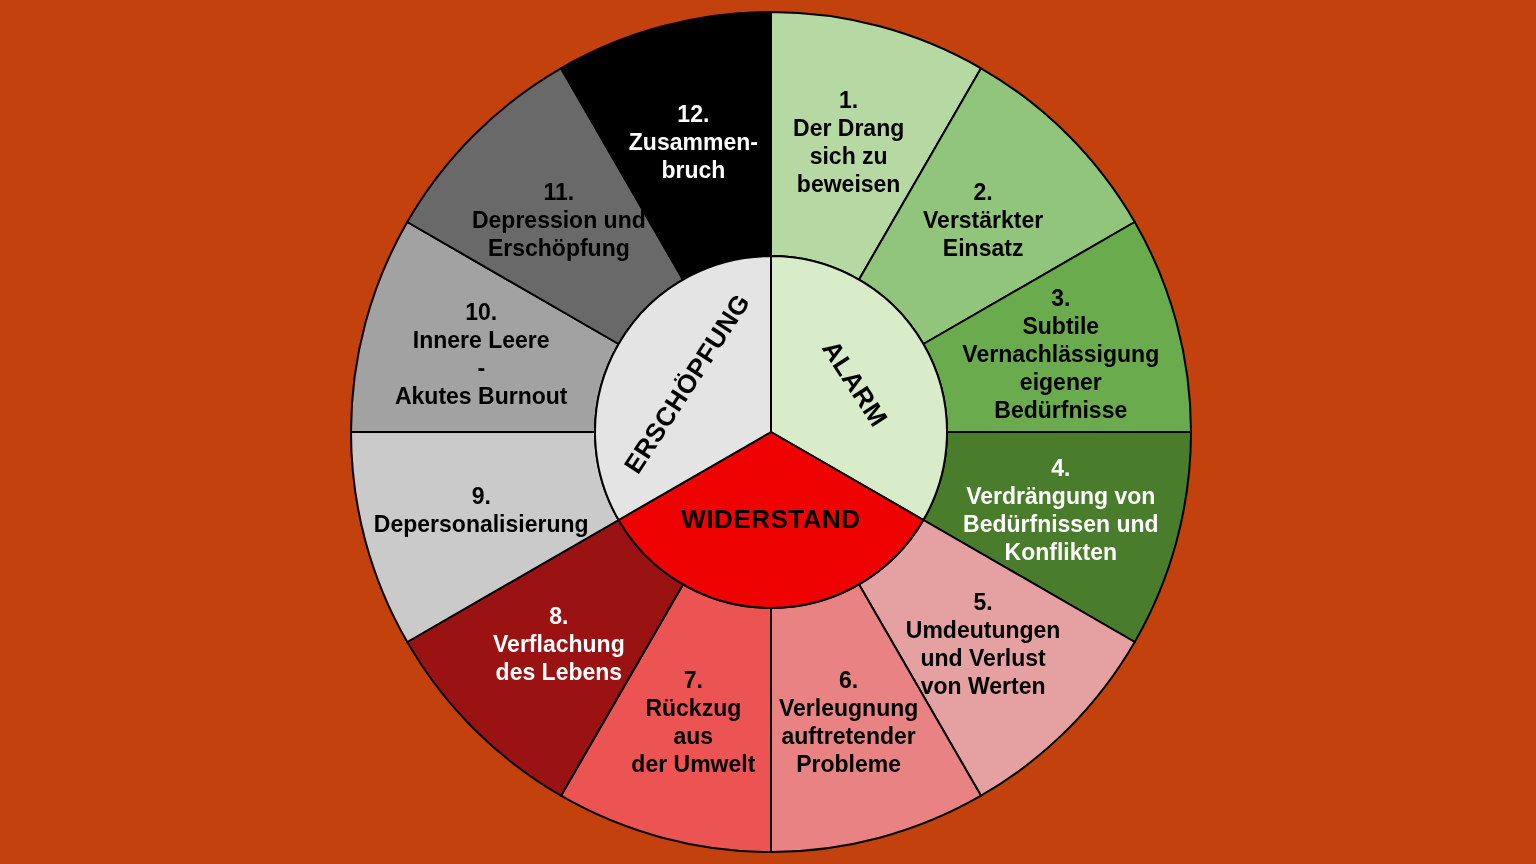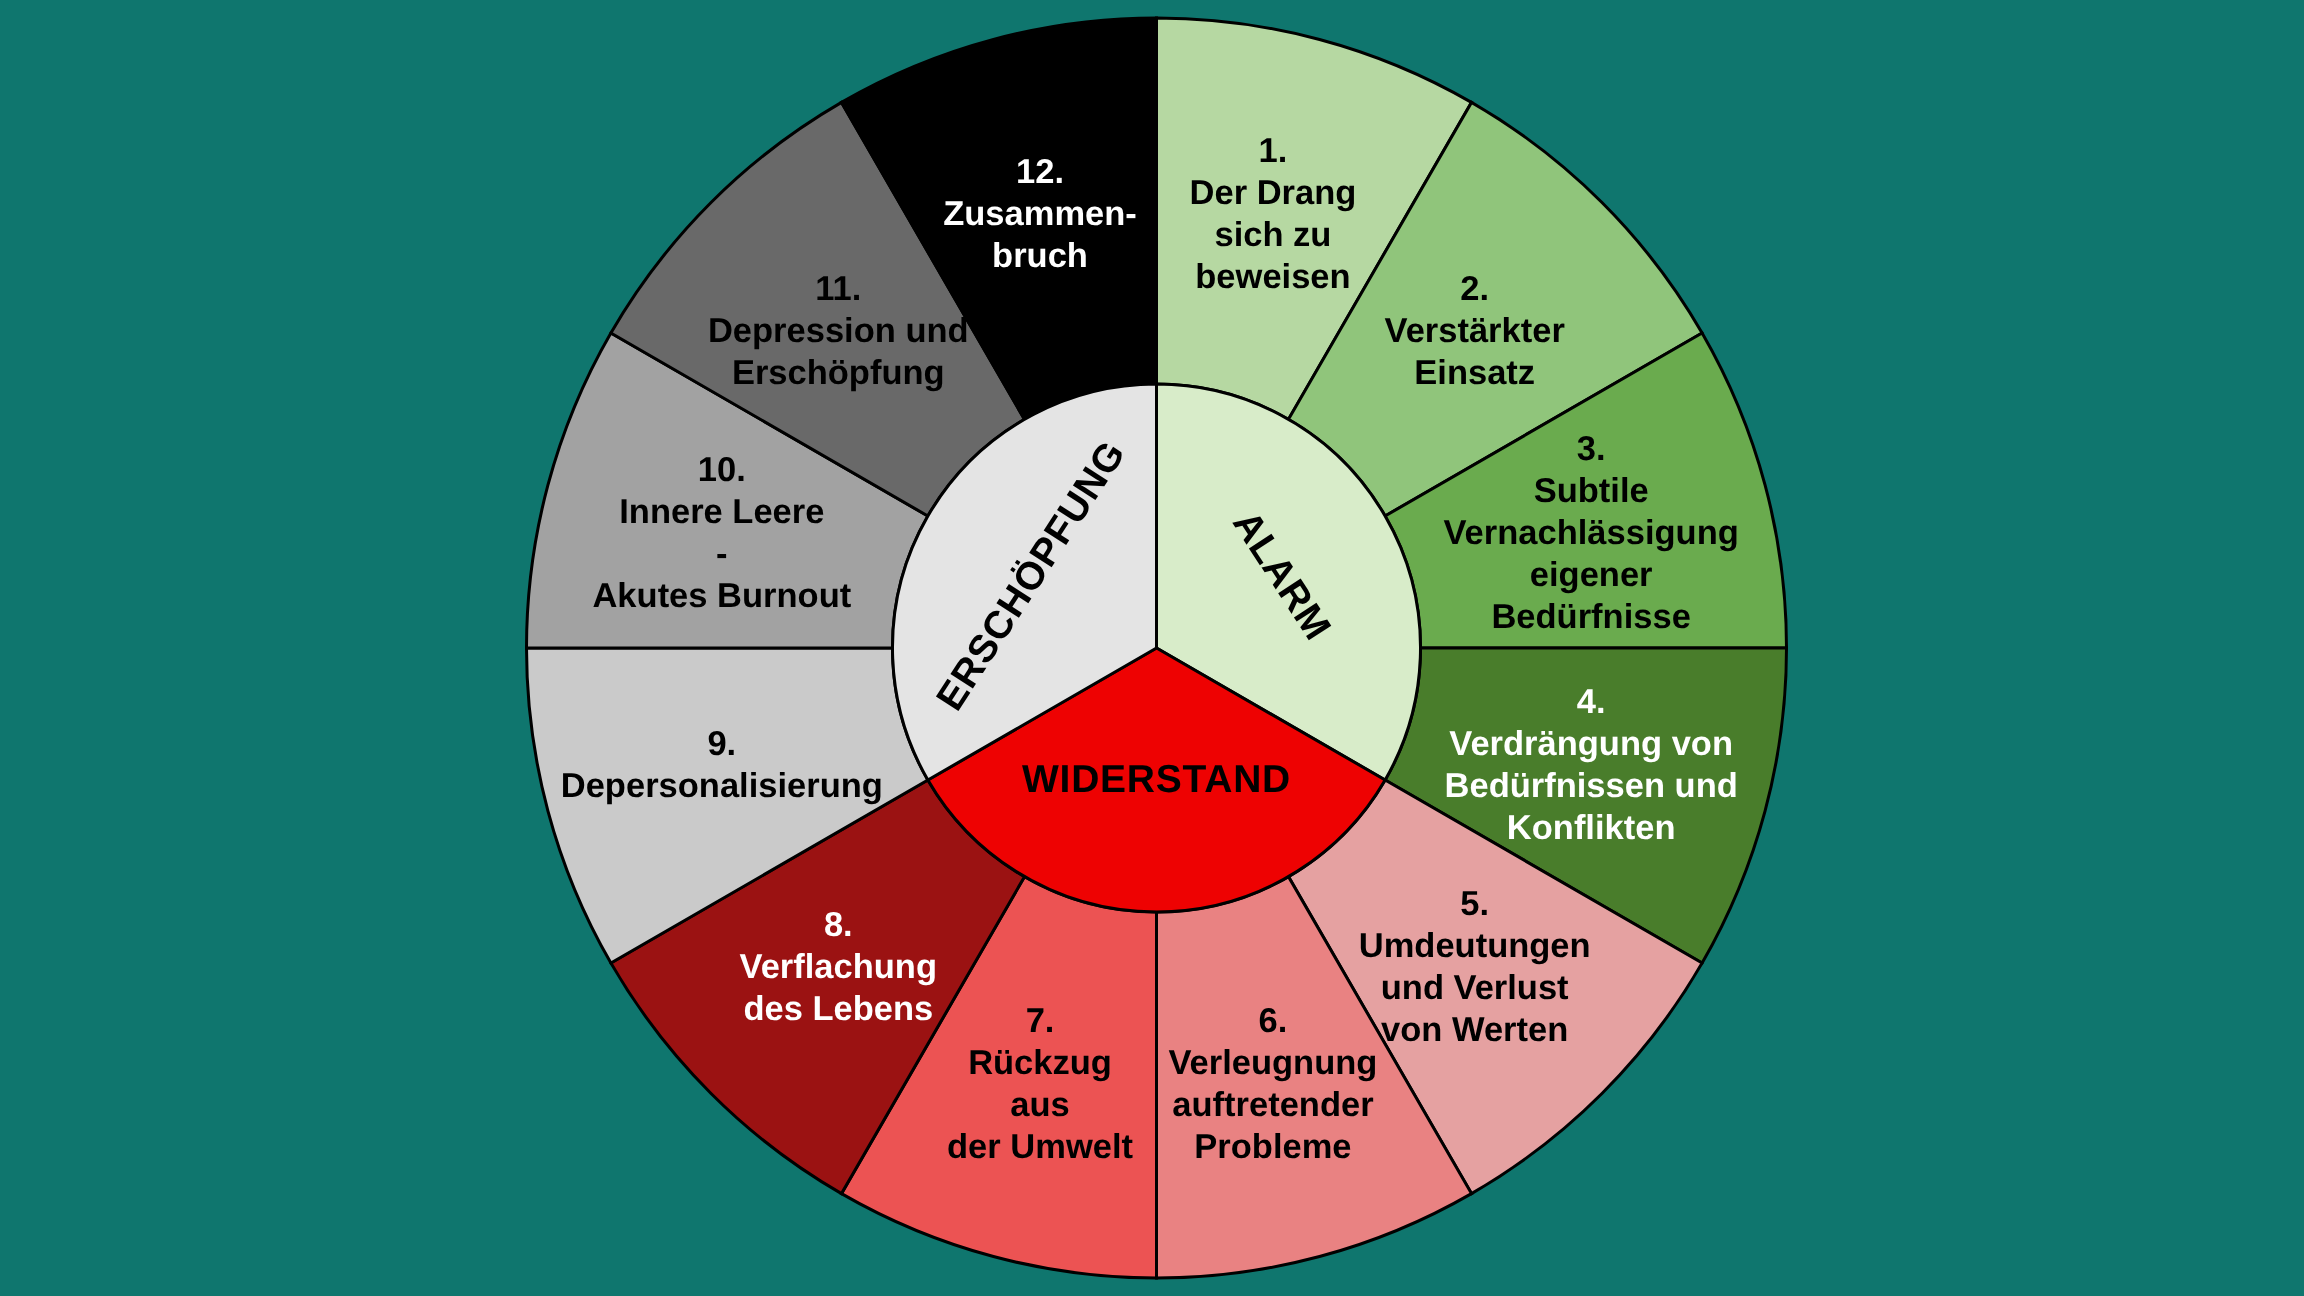--- a/index.html
+++ b/index.html
@@ -4,21 +4,21 @@
 <style>
   html, body {
     margin: 0;
     padding: 0;
     background: #000000;
   }
   #stage {
     position: relative;
     width: 1536px;
     height: 864px;
-    background: #0f766e;
+    background: #c2410c;
     overflow: hidden;
     font-family: "Liberation Sans", sans-serif;
   }
   svg {
     display: block;
   }
   svg text {
     font-family: "Liberation Sans", sans-serif;
     font-weight: bold;
   }

